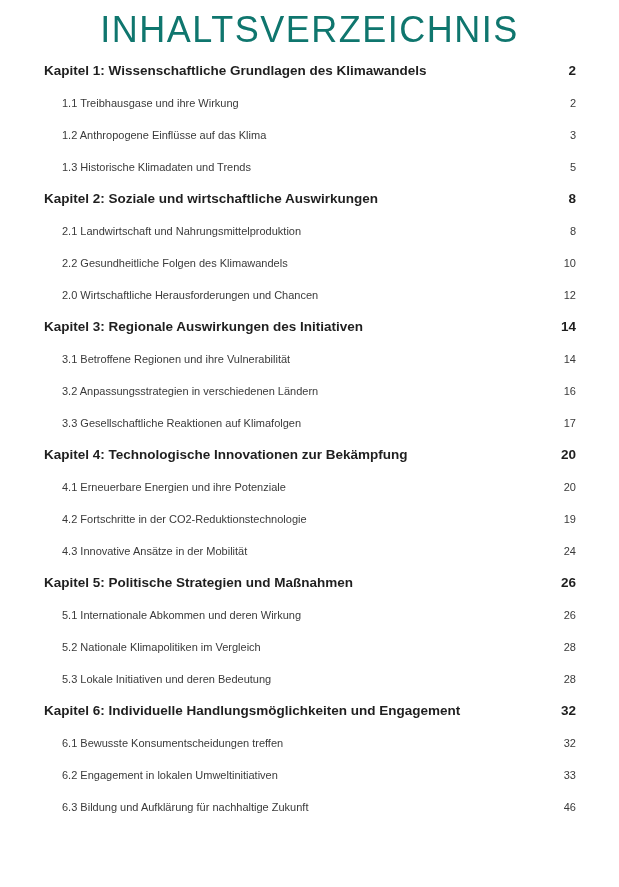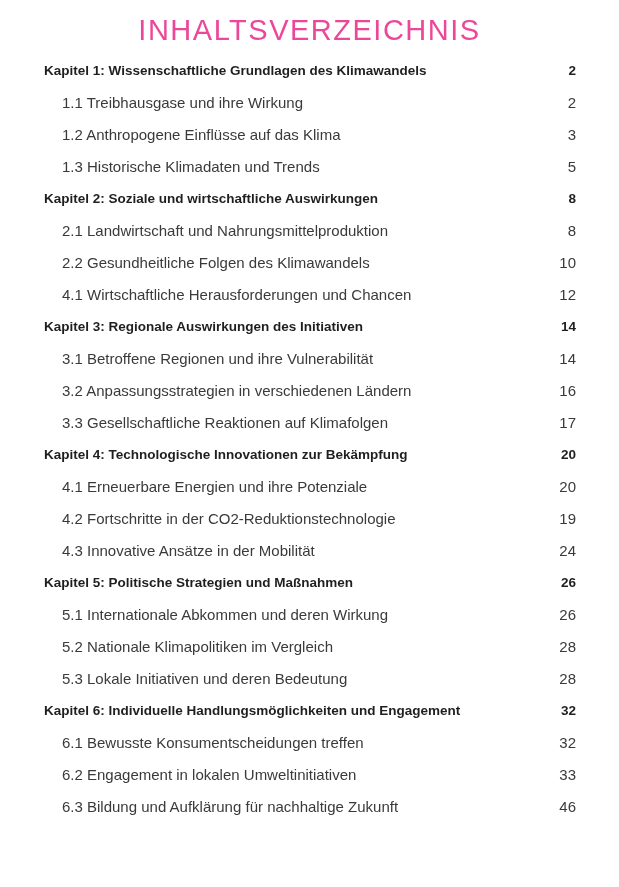--- a/index.html
+++ b/index.html
@@ -12,45 +12,45 @@
     width: 619px;
     height: 887px;
     background: #ffffff;
     font-family: "Liberation Sans", "DejaVu Sans", sans-serif;
     overflow: hidden;
     box-sizing: border-box;
   }
   h1.toc-title {
     margin: 12px 0 16px 0;
     text-align: center;
-    font-size: 29px;
+    font-size: 36px;
     line-height: 36px;
     font-weight: 300;
     letter-spacing: 1.5px;
-    color: #ec4899;
+    color: #0f766e;
   }
   .toc {
     padding: 0 43px 0 44px;
   }
   .row {
     display: flex;
     justify-content: space-between;
     align-items: baseline;
     line-height: 14px;
     margin-bottom: 18px;
   }
   .row.chapter {
     margin-top: 16px;
     font-size: 13.5px;
     font-weight: 700;
     color: #1f1f1f;
   }
   .row.entry {
     padding-left: 18px;
-    font-size: 15px;
+    font-size: 11px;
     font-weight: 400;
     color: #3a3a3a;
   }
   .row .label {
     text-align: left;
     padding-right: 12px;
   }
   .row .page-num {
     text-align: right;
     white-space: nowrap;
@@ -87,21 +87,21 @@
     </div>
     <div class="row entry">
       <span class="label">2.1 Landwirtschaft und Nahrungsmittelproduktion</span>
       <span class="page-num">8</span>
     </div>
     <div class="row entry">
       <span class="label">2.2 Gesundheitliche Folgen des Klimawandels</span>
       <span class="page-num">10</span>
     </div>
     <div class="row entry">
-      <span class="label">4.1 Wirtschaftliche Herausforderungen und Chancen</span>
+      <span class="label">2.0 Wirtschaftliche Herausforderungen und Chancen</span>
       <span class="page-num">12</span>
     </div>
 
     <div class="row chapter">
       <span class="label">Kapitel 3: Regionale Auswirkungen des Initiativen</span>
       <span class="page-num">14</span>
     </div>
     <div class="row entry">
       <span class="label">3.1 Betroffene Regionen und ihre Vulnerabilität</span>
       <span class="page-num">14</span>

